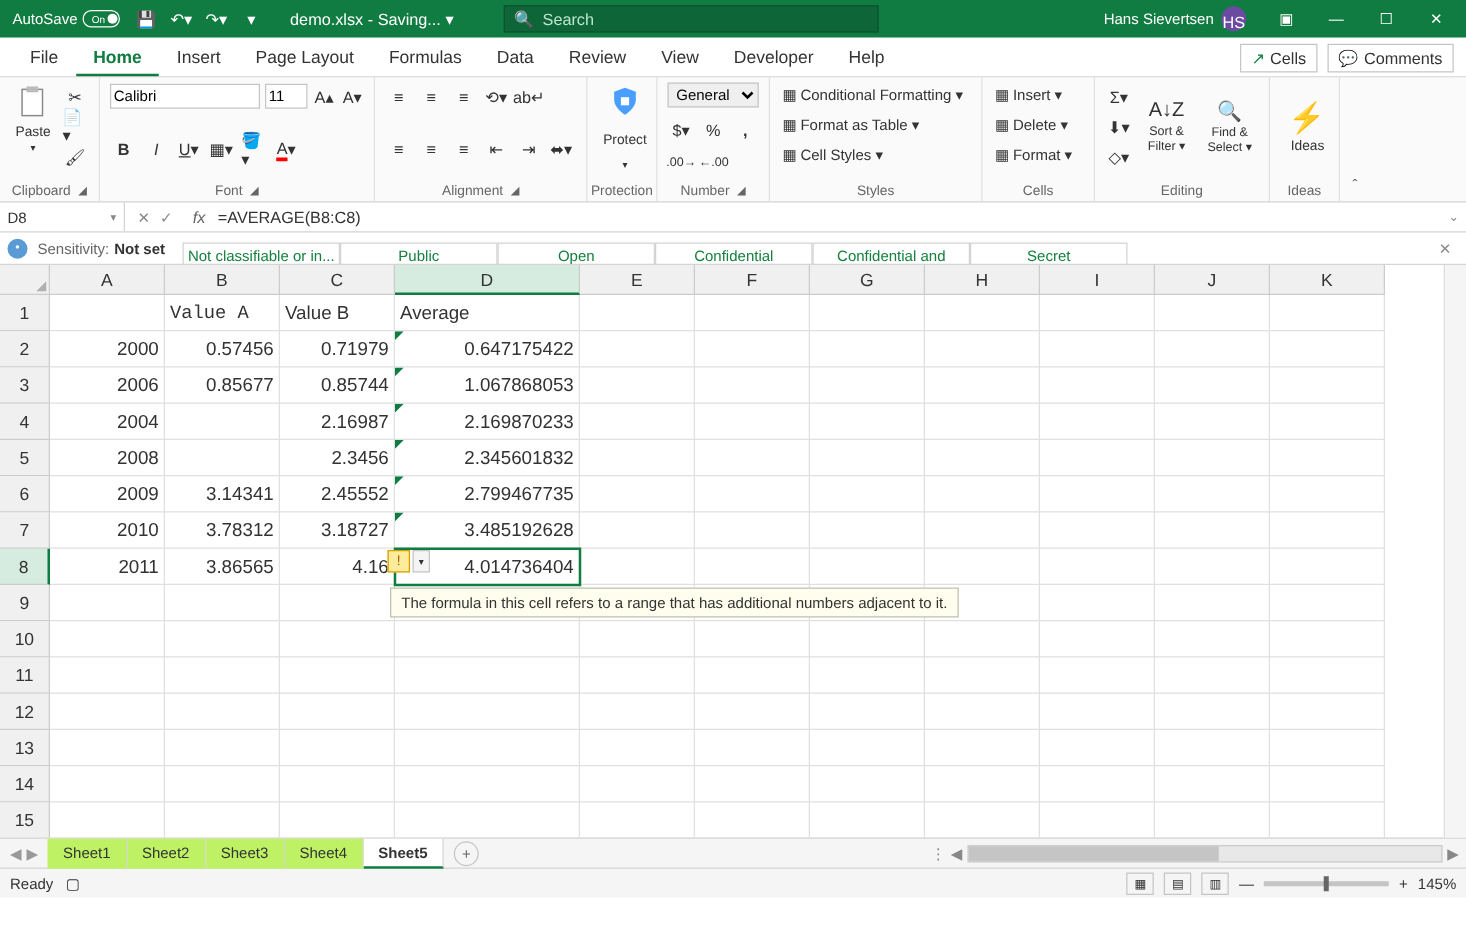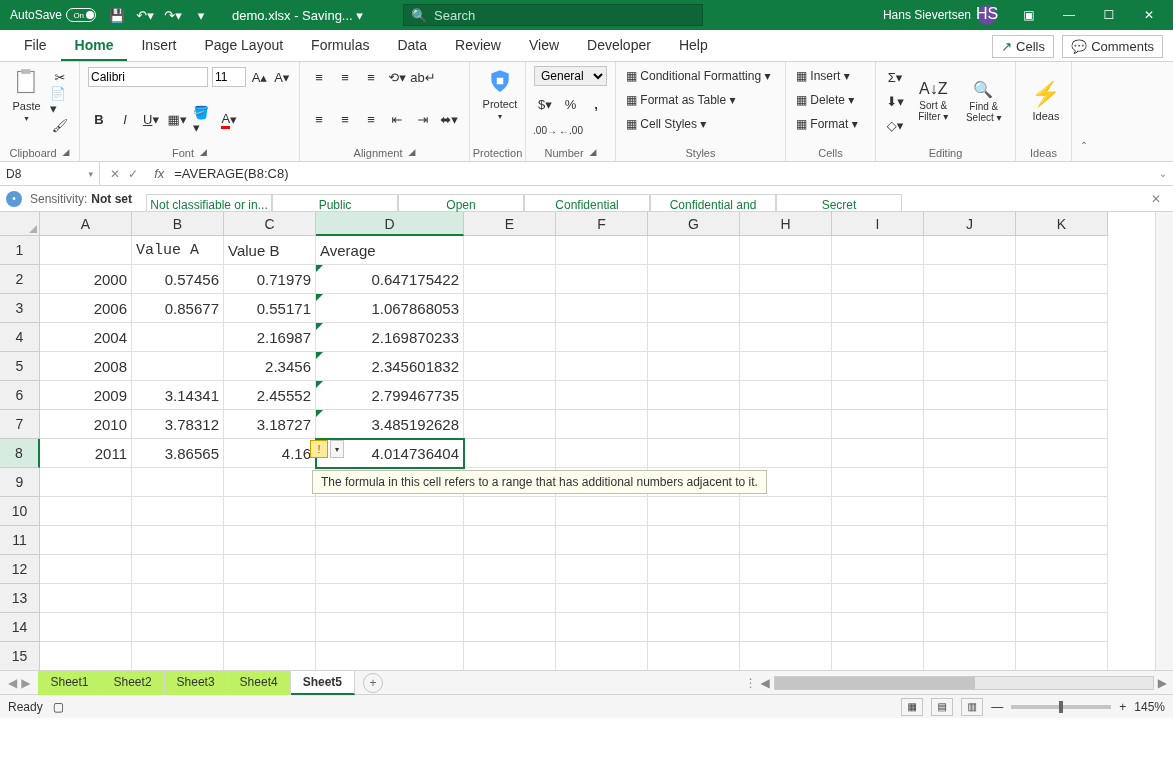--- a/index.html
+++ b/index.html
@@ -8,21 +8,21 @@
 .titlebar { height: 30px; background: #107c41; display: flex; align-items: center; color: #fff; padding: 0 4px; }
 .titlebar .autosave { display: flex; align-items: center; gap: 4px; margin-left: 6px; font-size: 12px; }
 .titlebar .toggle { width: 30px; height: 14px; border: 1px solid #fff; border-radius: 8px; display: flex; align-items: center; justify-content: flex-end; padding: 0 1px; }
 .titlebar .knob { width: 8px; height: 8px; border-radius: 50%; background: #fff; }
 .titlebar .qat { display: flex; gap: 6px; margin-left: 10px; align-items: center; }
 .titlebar .qat span { width: 22px; height: 22px; display: flex; align-items: center; justify-content: center; font-size: 13px; }
 .titlebar .filename { margin-left: 20px; font-size: 13px; }
 .titlebar .search { margin-left: 40px; height: 22px; background: #0d6538; border: 1px solid #0a5530; display: flex; align-items: center; padding: 0 8px; width: 300px; }
 .titlebar .search span.icon { margin-right: 6px; }
 .titlebar .user { margin-left: auto; display: flex; align-items: center; gap: 6px; font-size: 12px; }
-.titlebar .avatar { width: 20px; height: 20px; border-radius: 50%; background: #6b4ba1; display: flex; align-items: flex-start; justify-content: center; font-size: 16px; }
+.titlebar .avatar { width: 20px; height: 20px; border-radius: 50%; background: #6b4ba1; display: flex; align-items: flex-end; justify-content: center; font-size: 13px; }
 .titlebar .winbtns { display: flex; margin-left: 12px; }
 .titlebar .winbtns span { width: 40px; height: 30px; display: flex; align-items: center; justify-content: center; font-size: 12px; }
 
 .tabs { height: 32px; border-bottom: 1px solid #d4d4d4; display: flex; align-items: flex-end; padding: 0 10px; }
 .tabs .tab { padding: 6px 14px 6px; font-size: 14px; cursor: pointer; }
 .tabs .tab.active { color: #107c41; border-bottom: 2px solid #107c41; font-weight: 600; }
 .tabs .right { margin-left: auto; display: flex; gap: 8px; }
 .tabs .btn { border: 1px solid #c5c5c5; padding: 3px 8px; font-size: 13px; display: flex; align-items: center; gap: 4px; margin-bottom: 3px; }
 
 .ribbon { height: 100px; border-bottom: 1px solid #d4d4d4; display: flex; background: #fafafa; }
@@ -211,21 +211,21 @@
       <span class="iconbtn">⇥</span>
       <span class="iconbtn">⬌▾</span>
     </div>
     <div class="grouplabel">
         <span>Alignment</span>
         <span style="font-size:9px">◢</span>
       </div>
   </div>
 
   <div class="group" style="width:56px">
-    <div class="bigbtn" style="height:70px;justify-content:flex-start">
+    <div class="bigbtn" style="height:70px;justify-content:space-between">
       <svg class="ico" style="width:26px;height:30px" viewBox="0 0 24 24">
           <path d="M12 2 L20 5 V11 C20 17 12 22 12 22 C12 22 4 17 4 11 V5 Z" fill="#4a9eff"></path>
           <rect x="9" y="9" width="6" height="6" fill="#fff"></rect>
         </svg>
       <span>Protect</span>
         <span style="font-size:8px">▾</span>
     </div>
     <div class="grouplabel">
         <span>Protection</span>
       </div>
@@ -375,21 +375,21 @@
       <div class="cells" id="cells" style="flex:1">
           <div class="cell" style="left: 92px; top: 0px; width: 92px; font-family: Liberation Mono, monospace;">Value A</div>
           <div class="cell" style="left: 184px; top: 0px; width: 92px;">Value B</div>
           <div class="cell" style="left: 276px; top: 0px; width: 148px;">Average</div>
           <div class="cell num" style="left: 0px; top: 29px; width: 92px;">2000</div>
           <div class="cell num" style="left: 92px; top: 29px; width: 92px;">0.57456</div>
           <div class="cell num" style="left: 184px; top: 29px; width: 92px;">0.71979</div>
           <div class="cell num green-triangle" style="left: 276px; top: 29px; width: 148px;">0.647175422</div>
           <div class="cell num" style="left: 0px; top: 58px; width: 92px;">2006</div>
           <div class="cell num" style="left: 92px; top: 58px; width: 92px;">0.85677</div>
-          <div class="cell num" style="left: 184px; top: 58px; width: 92px;">0.55171</div>
+          <div class="cell num" style="left: 184px; top: 58px; width: 92px;">0.85744</div>
           <div class="cell num green-triangle" style="left: 276px; top: 58px; width: 148px;">1.067868053</div>
           <div class="cell num" style="left: 0px; top: 87px; width: 92px;">2004</div>
           <div class="cell num" style="left: 184px; top: 87px; width: 92px;">2.16987</div>
           <div class="cell num green-triangle" style="left: 276px; top: 87px; width: 148px;">2.169870233</div>
           <div class="cell num" style="left: 0px; top: 116px; width: 92px;">2008</div>
           <div class="cell num" style="left: 184px; top: 116px; width: 92px;">2.3456</div>
           <div class="cell num green-triangle" style="left: 276px; top: 116px; width: 148px;">2.345601832</div>
           <div class="cell num" style="left: 0px; top: 145px; width: 92px;">2009</div>
           <div class="cell num" style="left: 92px; top: 145px; width: 92px;">3.14341</div>
           <div class="cell num" style="left: 184px; top: 145px; width: 92px;">2.45552</div>

